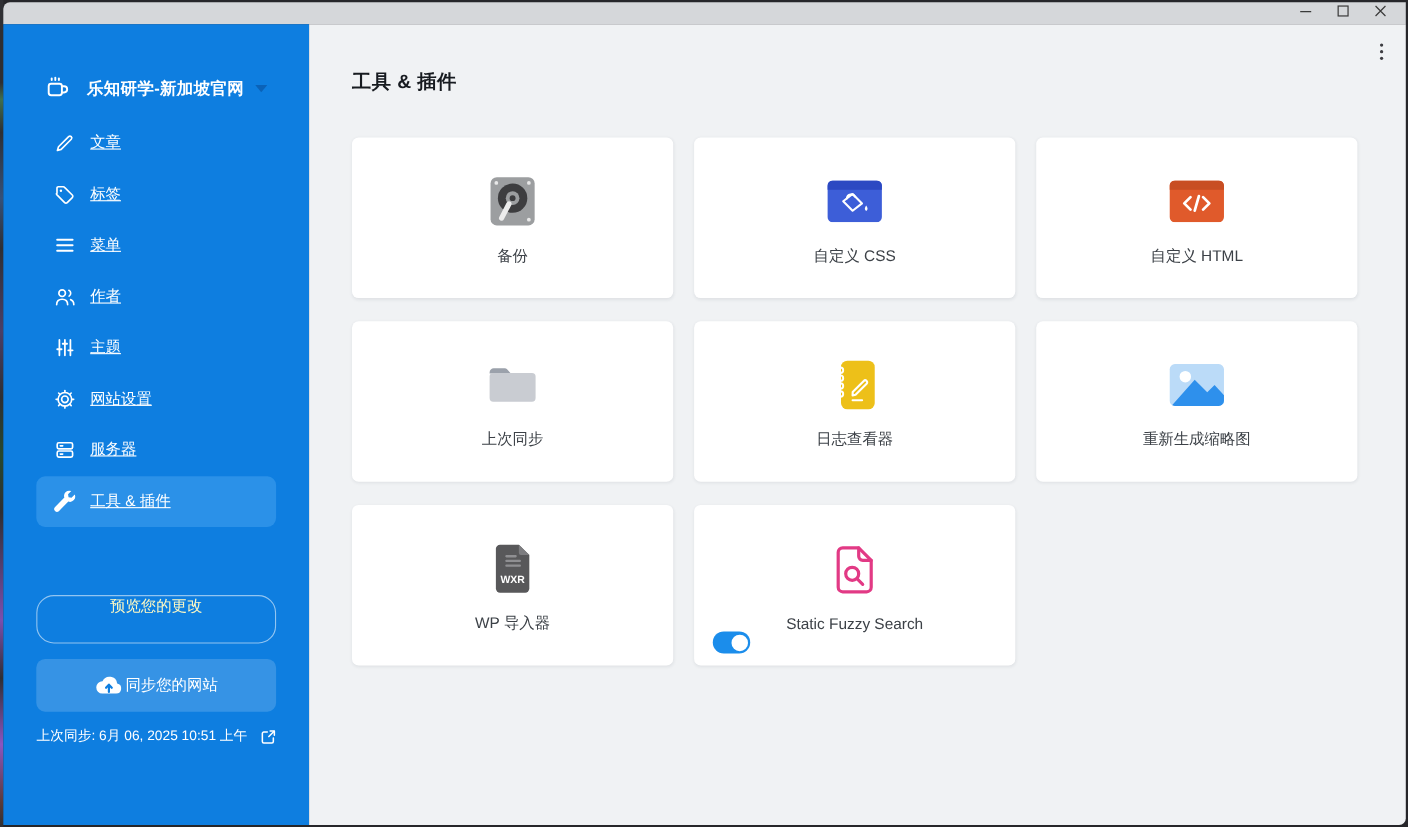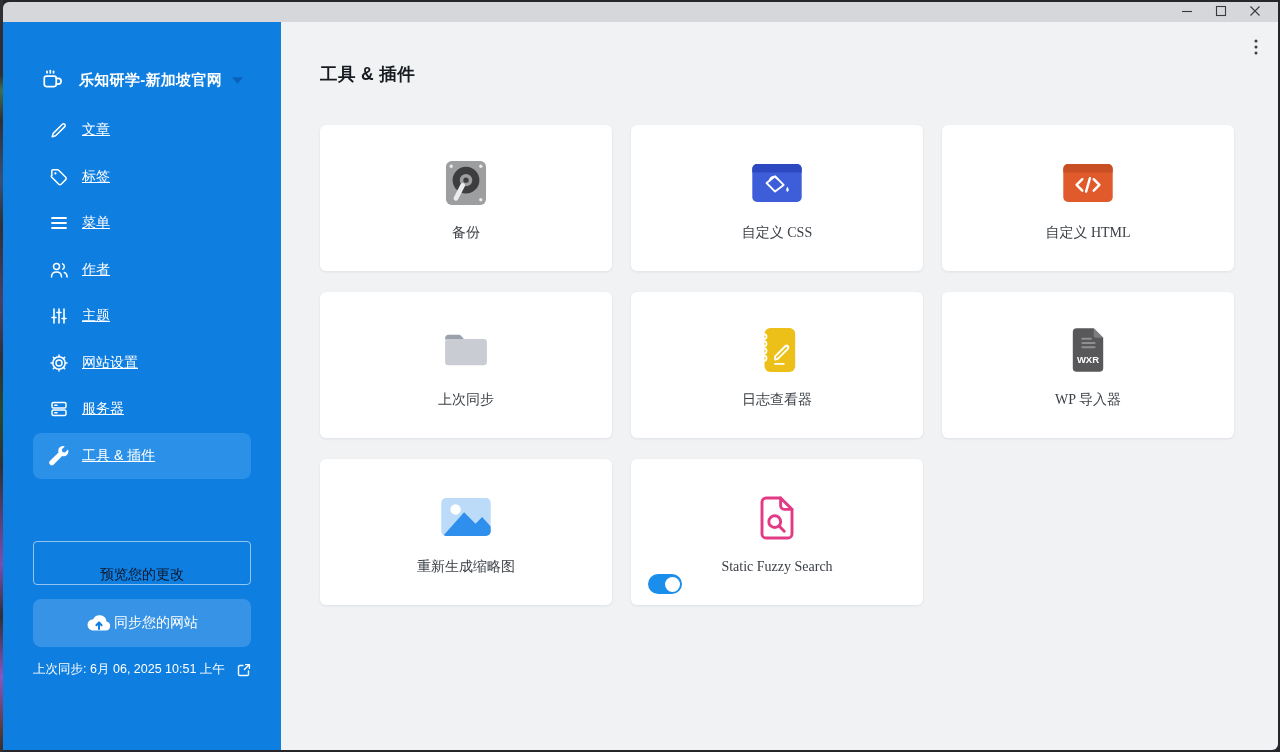--- a/index.html
+++ b/index.html
@@ -25,40 +25,40 @@
     padding:0 8px;cursor:pointer;}
   .site-selector .mug{width:24px;height:24px;margin-right:14px;display:flex;flex:0 0 auto;}
   .site-name{font-size:15px;font-weight:600;letter-spacing:.3px;}
   .caret{margin-left:auto;display:flex;}
   .nav{margin-top:5px;}
   .nav-item{height:46.5px;margin:0 30px;padding-left:16px;display:flex;align-items:center;
     border-radius:8px;cursor:pointer;font-size:14px;text-decoration:underline;}
   .nav-item .nicon{width:20px;height:20px;margin-right:13px;display:flex;align-items:center;justify-content:center;}
   .nav-item.selected{background:#2B91E8;}
   .preview-btn{margin:62px 30px 0;height:42px;border:1px solid rgba(255,255,255,.55);
-    border-radius:4px;display:flex;align-items:flex-end;justify-content:center;
-    font-size:14px;cursor:pointer;color:#0f172a;}
+    border-radius:16px;display:flex;align-items:flex-start;justify-content:center;
+    font-size:14px;cursor:pointer;color:#fef9c3;}
   .sync-btn{margin:14px 30px 0;height:48px;background:rgba(255,255,255,.17);
     border-radius:8px;display:flex;align-items:center;justify-content:center;gap:2px;
     font-size:14px;cursor:pointer;}
   .last-sync{margin-top:14px;display:flex;align-items:center;justify-content:center;gap:12px;
     font-size:12.5px;}
   
   .main{position:absolute;left:281px;top:22px;right:2px;bottom:2px;background:#F0F2F4;
     border-bottom-right-radius:6px;}
   .kebab{position:absolute;top:16px;right:13px;width:18px;height:22px;display:flex;
     align-items:center;justify-content:center;cursor:pointer;}
   .content{padding:40px 0 0 39px;}
   .page-title{font-size:17.5px;line-height:24px;font-weight:700;color:#171b20;letter-spacing:.4px;}
   .grid{margin-top:39px;display:grid;grid-template-columns:repeat(3,292px);gap:21px 19px;}
   .card{height:146px;background:#fff;border-radius:6px;position:relative;cursor:pointer;
     box-shadow:0 1px 3px rgba(25,35,55,.08);display:flex;flex-direction:column;
     align-items:center;justify-content:center;}
   .card-icon{height:56px;display:flex;align-items:center;justify-content:center;}
-  .card-label{margin-top:13px;font-size:14px;color:#3c4147;font-family:Liberation Serif, serif;}
+  .card-label{margin-top:13px;font-size:14px;color:#3c4147;}
   .toggle{position:absolute;left:17px;bottom:11px;width:34px;height:20px;border-radius:10px;
     background:#1B8DEB;cursor:pointer;}
   .toggle::after{content:'';position:absolute;right:2.5px;top:2.5px;width:15px;height:15px;
     border-radius:50%;background:#fff;}
 </style>
 </head>
 <body>
 
 <div class="edge-strip"></div>
 
@@ -337,52 +337,52 @@
             </g>
             <path d="M22 36 l2.8-.7 10.5-10.5 a1.9 1.9 0 0 0-2.7-2.7 L22.1 32.6 Z" fill="none" stroke="#fff" stroke-width="2" stroke-linejoin="round"></path>
             <line x1="22" y1="40.5" x2="31" y2="40.5" stroke="#fff" stroke-width="2" stroke-linecap="round"></line>
           </svg>
         </span>
         <span class="card-label">日志查看器</span>
       </div>
 
       <div class="card">
         <span class="card-icon">
-          <svg width="38" height="48" viewBox="0 0 40 50">
-            <path d="M4 6 a4 4 0 0 1 4-4 h18 l10 10 v32 a4 4 0 0 1-4 4 H8 a4 4 0 0 1-4-4 Z" fill="#58585a"></path>
-            <path d="M26 2 l10 10 h-8 a2 2 0 0 1-2-2 Z" fill="#7d7d80"></path>
-            <rect x="13" y="12" width="11" height="2.2" rx="1" fill="#8f8f92"></rect>
-            <rect x="13" y="16.5" width="15" height="2.2" rx="1" fill="#8f8f92"></rect>
-            <rect x="13" y="21" width="15" height="2.2" rx="1" fill="#8f8f92"></rect>
-            <text x="20" y="39" text-anchor="middle" font-size="10" font-weight="bold" fill="#ffffff" font-family="Liberation Sans, sans-serif">WXR</text>
-          </svg>
-        </span>
-        <span class="card-label">WP 导入器</span>
-      </div>
-
-      <div class="card">
-        <span class="card-icon">
           <svg width="50" height="38" viewBox="0 0 52 40">
             <defs>
                 <clipPath id="thumbclip">
                   <rect width="52" height="40" rx="5"></rect>
                 </clipPath>
               </defs>
             <rect width="52" height="40" rx="5" fill="#BBDBF8"></rect>
             <g clip-path="url(#thumbclip)">
               <path d="M0 42 L24 15 L36 27 L43 20 L54 32 V42 Z" fill="#2E90EC"></path>
             </g>
             <circle cx="15" cy="12" r="5.5" fill="#fff"></circle>
           </svg>
         </span>
         <span class="card-label">重新生成缩略图</span>
       </div>
 
       <div class="card">
         <span class="card-icon">
+          <svg width="38" height="48" viewBox="0 0 40 50">
+            <path d="M4 6 a4 4 0 0 1 4-4 h18 l10 10 v32 a4 4 0 0 1-4 4 H8 a4 4 0 0 1-4-4 Z" fill="#58585a"></path>
+            <path d="M26 2 l10 10 h-8 a2 2 0 0 1-2-2 Z" fill="#7d7d80"></path>
+            <rect x="13" y="12" width="11" height="2.2" rx="1" fill="#8f8f92"></rect>
+            <rect x="13" y="16.5" width="15" height="2.2" rx="1" fill="#8f8f92"></rect>
+            <rect x="13" y="21" width="15" height="2.2" rx="1" fill="#8f8f92"></rect>
+            <text x="20" y="39" text-anchor="middle" font-size="10" font-weight="bold" fill="#ffffff" font-family="Liberation Sans, sans-serif">WXR</text>
+          </svg>
+        </span>
+        <span class="card-label">WP 导入器</span>
+      </div>
+
+      <div class="card">
+        <span class="card-icon">
           <svg width="40" height="48" viewBox="0 0 44 52">
             <g stroke="#E23A85" stroke-width="3.2" fill="none" stroke-linejoin="round" stroke-linecap="round">
               <path d="M26 4 H10 a4.5 4.5 0 0 0-4.5 4.5 v35 a4.5 4.5 0 0 0 4.5 4.5 h24 a4.5 4.5 0 0 0 4.5-4.5 V16.5 Z"></path>
               <path d="M26 4 v8.5 a4 4 0 0 0 4 4 h8.5"></path>
               <circle cx="19.5" cy="30" r="6.5"></circle>
               <line x1="24.5" y1="35" x2="30" y2="40.5"></line>
             </g>
           </svg>
         </span>
         <span class="card-label">Static Fuzzy Search</span>

